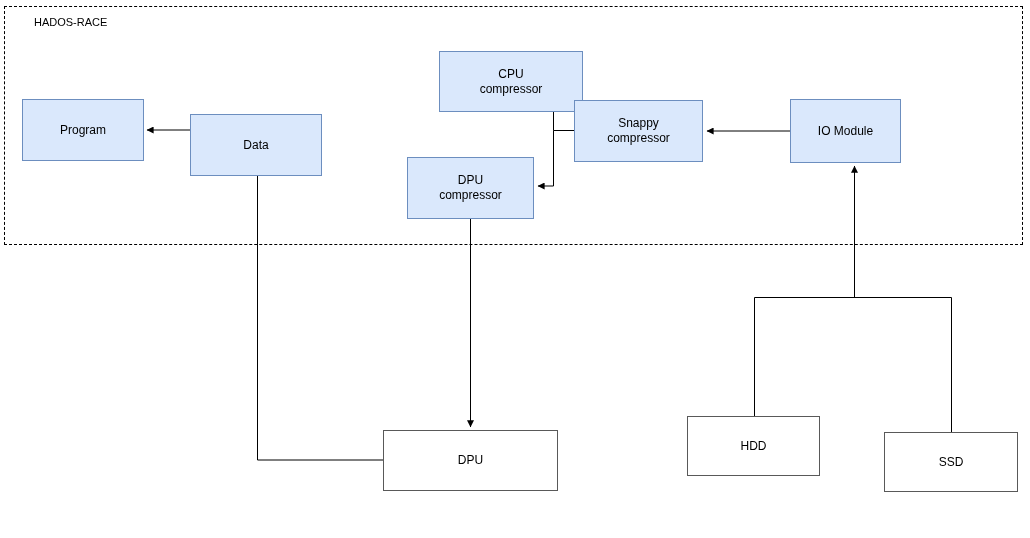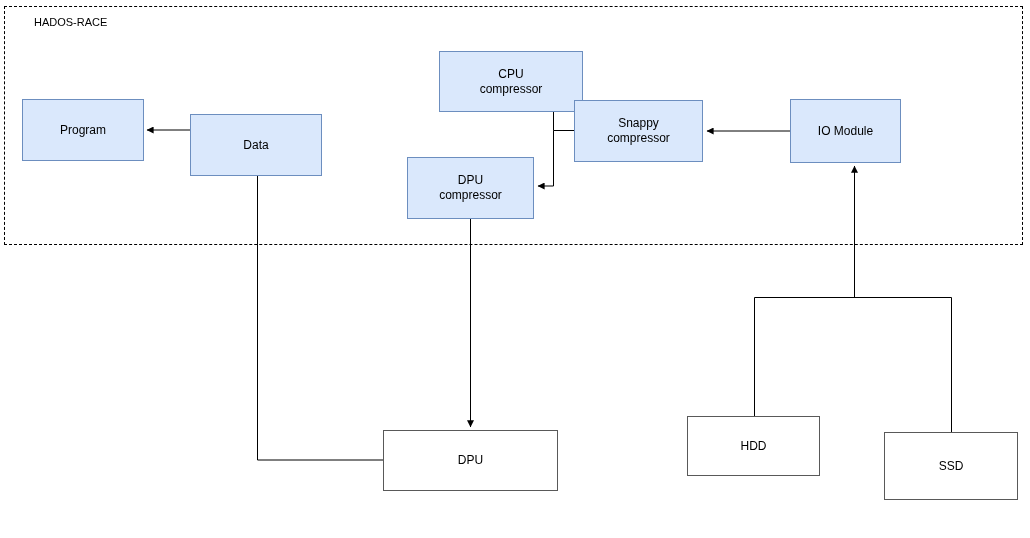--- a/index.html
+++ b/index.html
@@ -63,21 +63,21 @@
   }
 
   .node-program          { left: 22px;  top: 99px;  width: 122px; height: 62px; align-items: center; }
   .node-data             { left: 190px; top: 99px;  width: 132px; height: 62px; margin-top: 15px; }
   .node-cpu-compressor   { left: 407px; top: 51px;  width: 144px; height: 61px; margin-left: 32px; }
   .node-dpu-compressor   { left: 407px; top: 157px; width: 127px; height: 62px; }
   .node-snappy-compressor{ left: 574px; top: 100px; width: 129px; height: 62px; }
   .node-io-module        { left: 790px; top: 99px;  width: 111px; height: 64px; }
   .node-dpu              { left: 383px; top: 430px; width: 175px; height: 61px; }
   .node-hdd              { left: 687px; top: 416px; width: 133px; height: 60px; }
-  .node-ssd              { left: 884px; top: 432px; width: 134px; height: 68px; }
+  .node-ssd              { left: 884px; top: 432px; width: 134px; height: 60px; }
 </style>
 </head>
 <body>
 
 <div class="stage">
 
   <div class="container container-hados">
     <span class="container-label">HADOS-RACE</span>
   </div>
 

